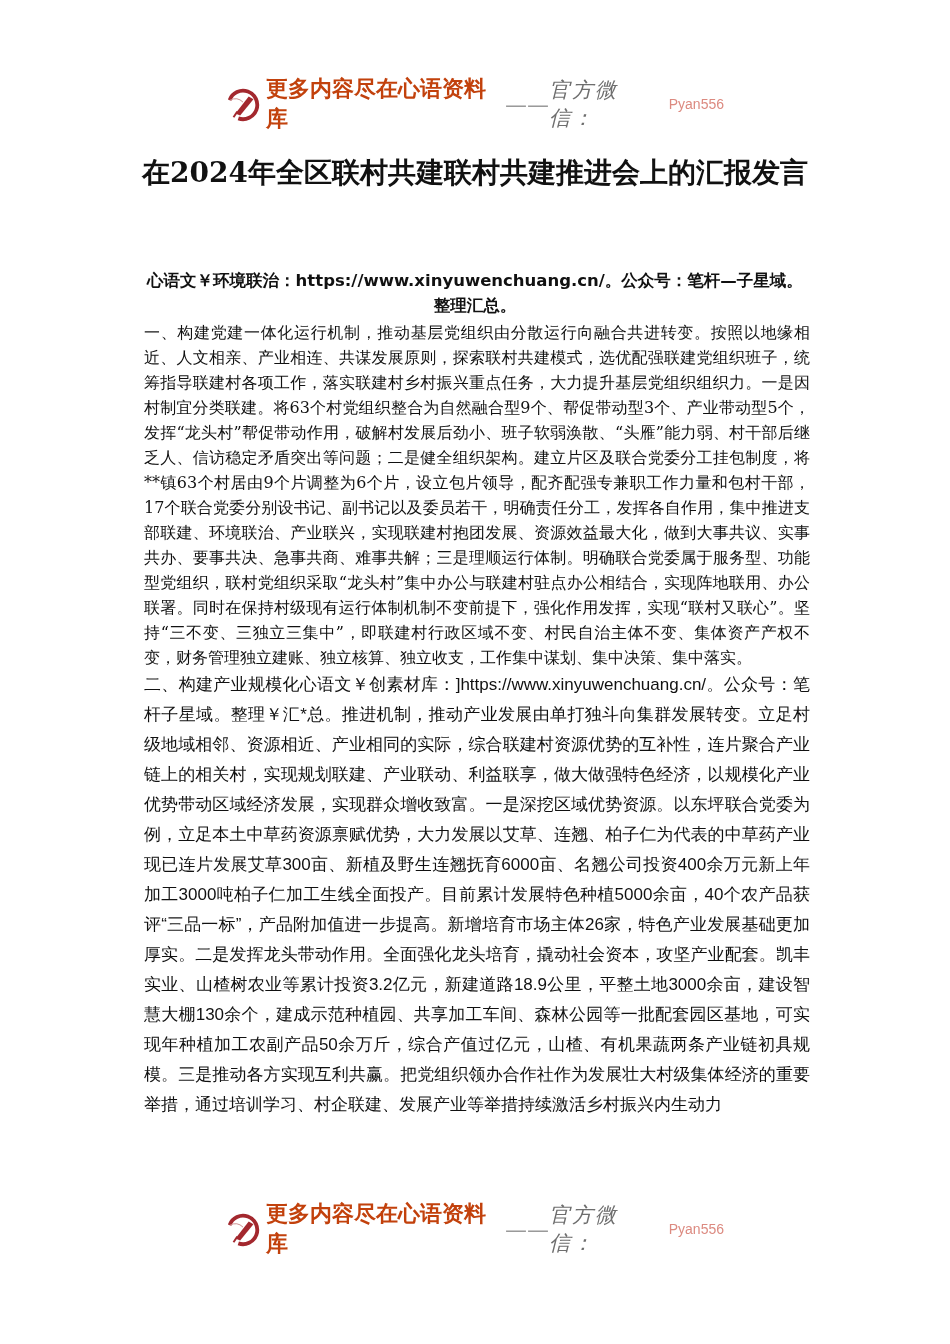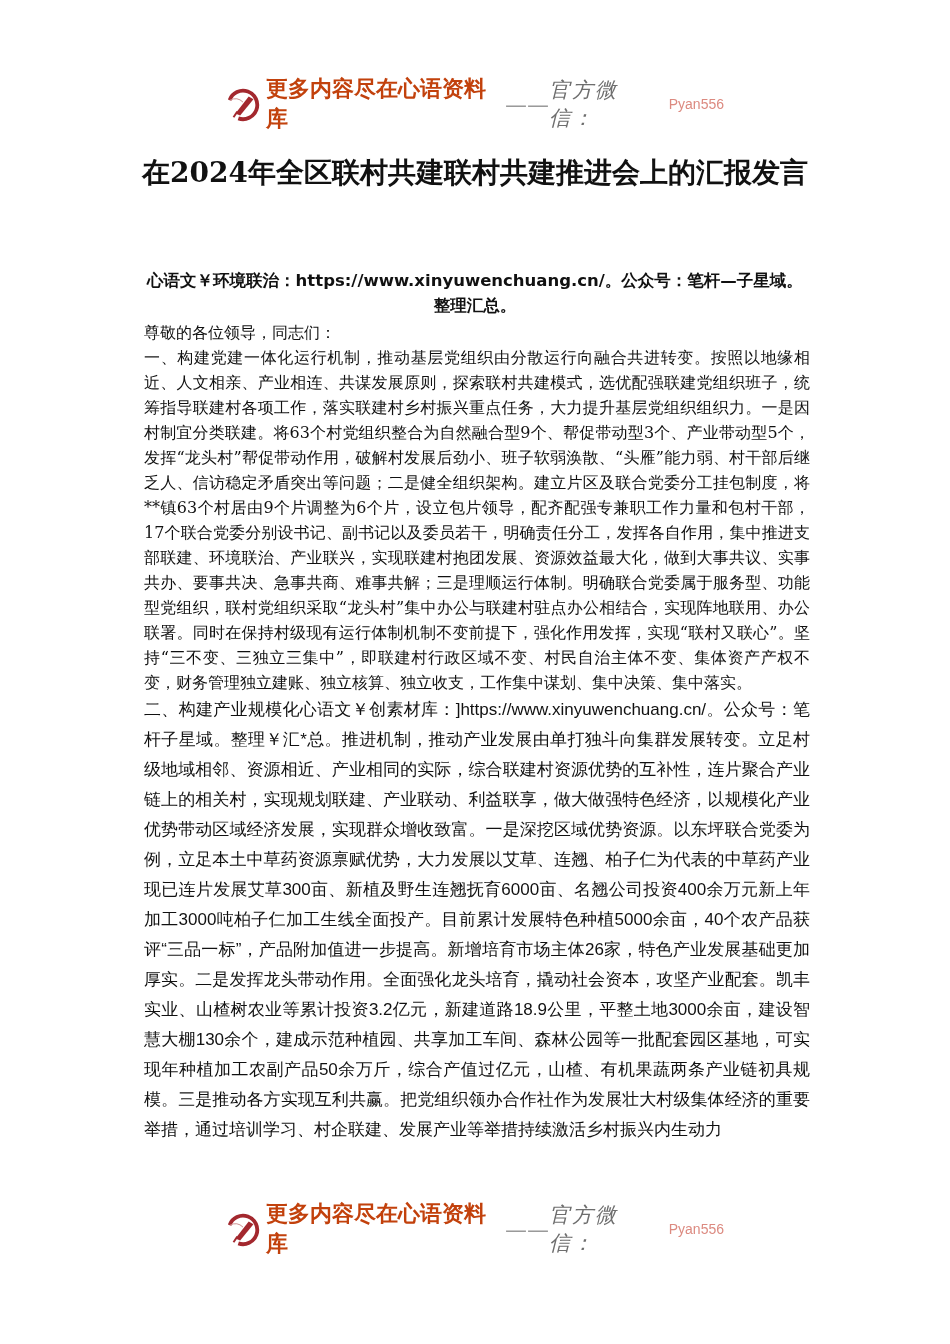--- a/index.html
+++ b/index.html
@@ -47,21 +47,20 @@
   <span class="b-dash">——</span>
   <span class="b-wx">官方微信：</span>
   <span class="b-id">Pyan556</span>
 </div>
 
 <div class="title">在2024年全区联村共建联村共建推进会上的汇报发言</div>
 
 <div class="subtitle">心语文￥环境联治：https://www.xinyuwenchuang.cn/。公众号：笔杆—子星域。整理汇总。</div>
 
 <div class="body">
-  <p>尊敬的各位领导，同志们：</p>
   <p>一、构建党建一体化运行机制，推动基层党组织由分散运行向融合共进转变。按照以地缘相近、人文相亲、产业相连、共谋发展原则，探索联村共建模式，选优配强联建党组织班子，统筹指导联建村各项工作，落实联建村乡村振兴重点任务，大力提升基层党组织组织力。一是因村制宜分类联建。将63个村党组织整合为自然融合型9个、帮促带动型3个、产业带动型5个，发挥“龙头村”帮促带动作用，破解村发展后劲小、班子软弱涣散、“头雁”能力弱、村干部后继乏人、信访稳定矛盾突出等问题；二是健全组织架构。建立片区及联合党委分工挂包制度，将**镇63个村居由9个片调整为6个片，设立包片领导，配齐配强专兼职工作力量和包村干部，17个联合党委分别设书记、副书记以及委员若干，明确责任分工，发挥各自作用，集中推进支部联建、环境联治、产业联兴，实现联建村抱团发展、资源效益最大化，做到大事共议、实事共办、要事共决、急事共商、难事共解；三是理顺运行体制。明确联合党委属于服务型、功能型党组织，联村党组织采取“龙头村”集中办公与联建村驻点办公相结合，实现阵地联用、办公联署。同时在保持村级现有运行体制机制不变前提下，强化作用发挥，实现“联村又联心”。坚持“三不变、三独立三集中”，即联建村行政区域不变、村民自治主体不变、集体资产产权不变，财务管理独立建账、独立核算、独立收支，工作集中谋划、集中决策、集中落实。</p>
   <p class="sans">二、构建产业规模化心语文￥创素材库：]https://www.xinyuwenchuang.cn/。公众号：笔杆子星域。整理￥汇*总。推进机制，推动产业发展由单打独斗向集群发展转变。立足村级地域相邻、资源相近、产业相同的实际，综合联建村资源优势的互补性，连片聚合产业链上的相关村，实现规划联建、产业联动、利益联享，做大做强特色经济，以规模化产业优势带动区域经济发展，实现群众增收致富。一是深挖区域优势资源。以东坪联合党委为例，立足本土中草药资源禀赋优势，大力发展以艾草、连翘、柏子仁为代表的中草药产业现已连片发展艾草300亩、新植及野生连翘抚育6000亩、名翘公司投资400余万元新上年加工3000吨柏子仁加工生线全面投产。目前累计发展特色种植5000余亩，40个农产品获评“三品一标”，产品附加值进一步提高。新增培育市场主体26家，特色产业发展基础更加厚实。二是发挥龙头带动作用。全面强化龙头培育，撬动社会资本，攻坚产业配套。凯丰实业、山楂树农业等累计投资3.2亿元，新建道路18.9公里，平整土地3000余亩，建设智慧大棚130余个，建成示范种植园、共享加工车间、森林公园等一批配套园区基地，可实现年种植加工农副产品50余万斤，综合产值过亿元，山楂、有机果蔬两条产业链初具规模。三是推动各方实现互利共赢。把党组织领办合作社作为发展壮大村级集体经济的重要举措，通过培训学习、村企联建、发展产业等举措持续激活乡村振兴内生动力</p>
 </div>
 
 <div class="banner bottom">
   <svg class="logo" viewBox="0 0 40 40">
     <circle cx="20" cy="21" r="15" fill="none" stroke="#a3282e" stroke-width="4" stroke-dasharray="70 24" transform="rotate(200 20 21)"></circle>
     <path d="M12 30 L26 12 L31 15 L17 32 Z" fill="#a3282e"></path>
     <path d="M10 34 L14 28" stroke="#a3282e" stroke-width="2"></path>
     <path d="M6 16 Q14 12 20 18" fill="none" stroke="#c98a8a" stroke-width="1"></path>

